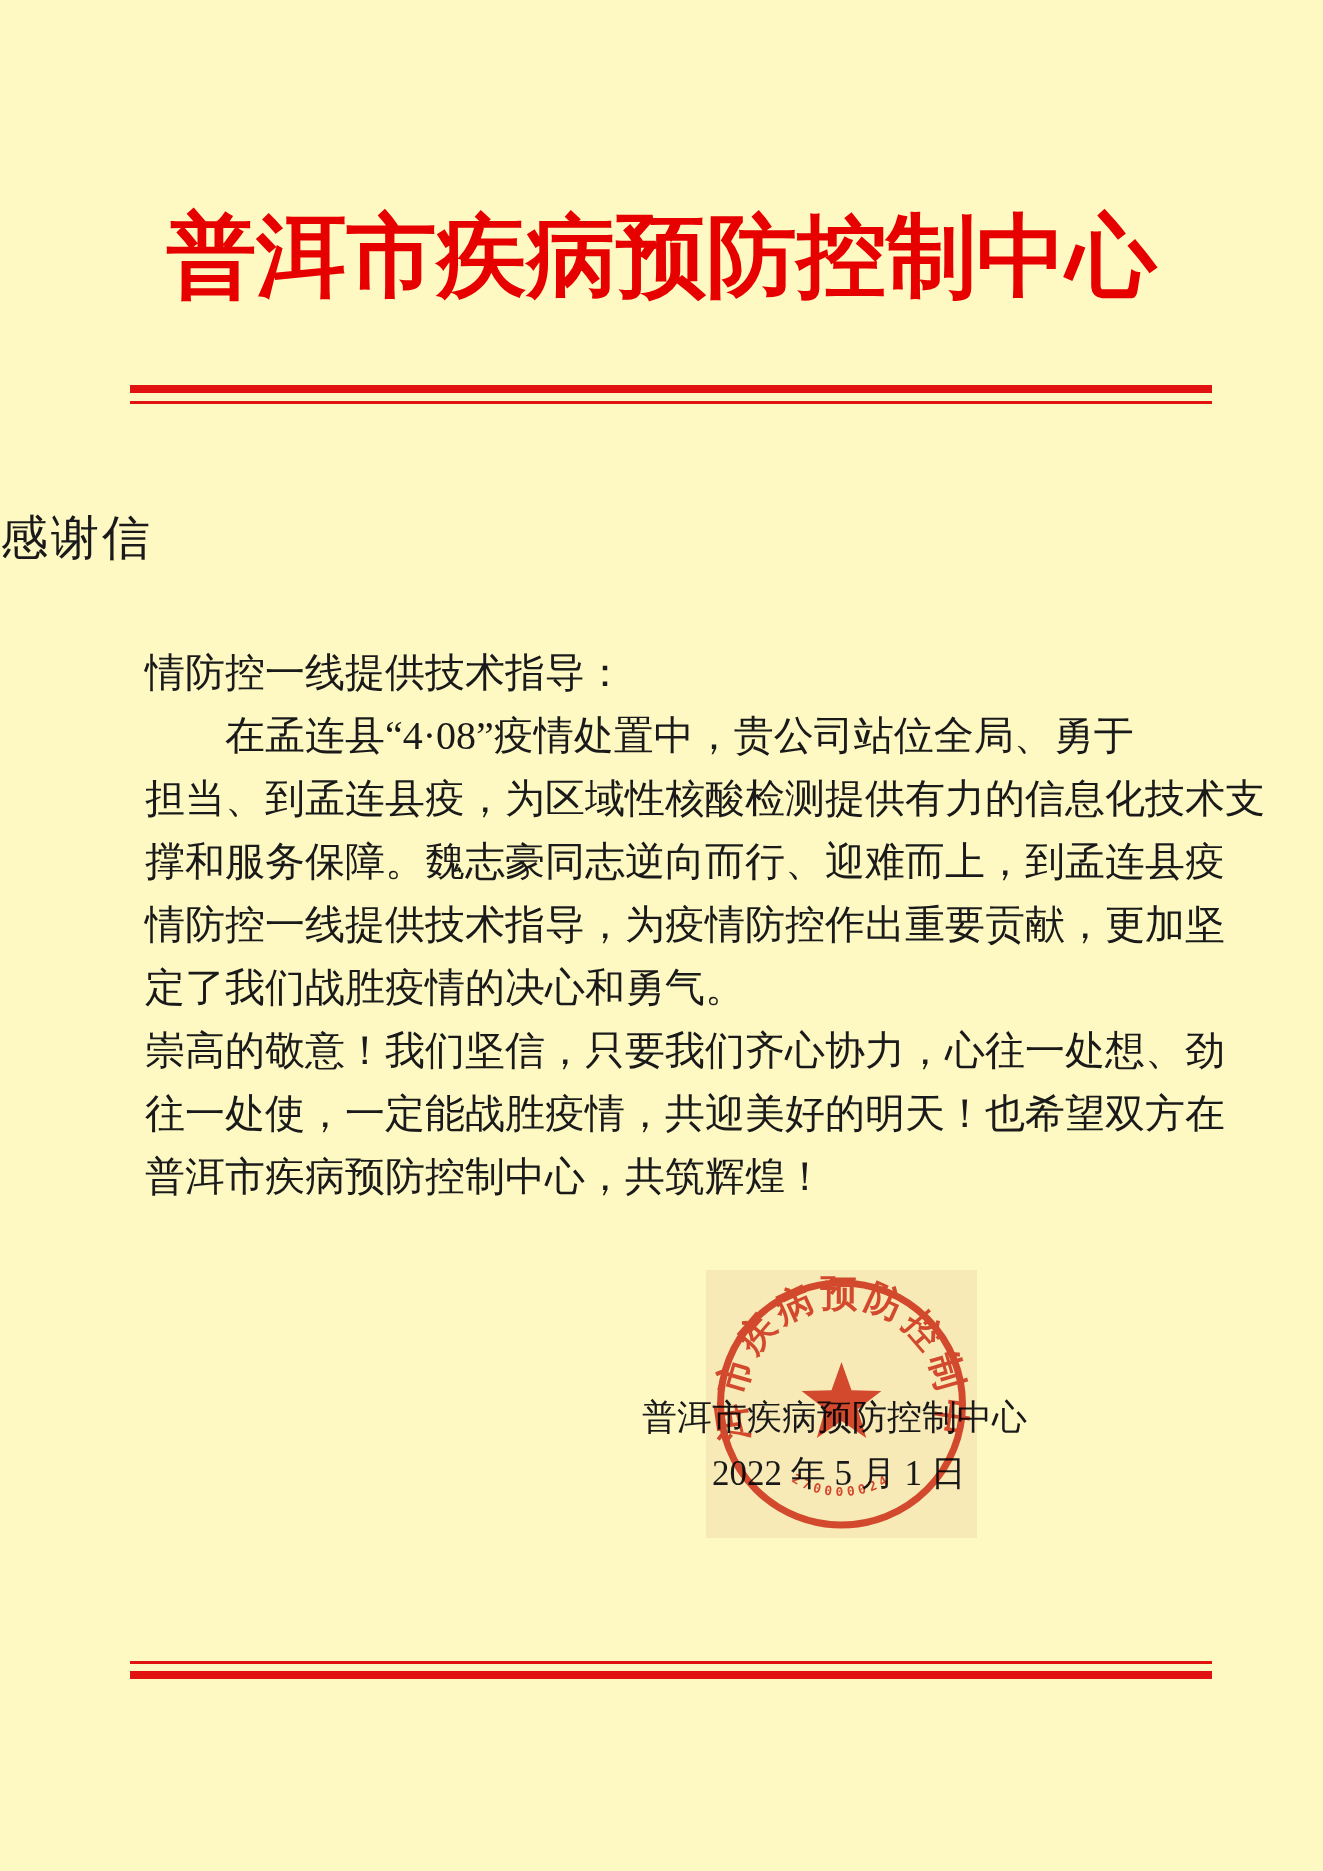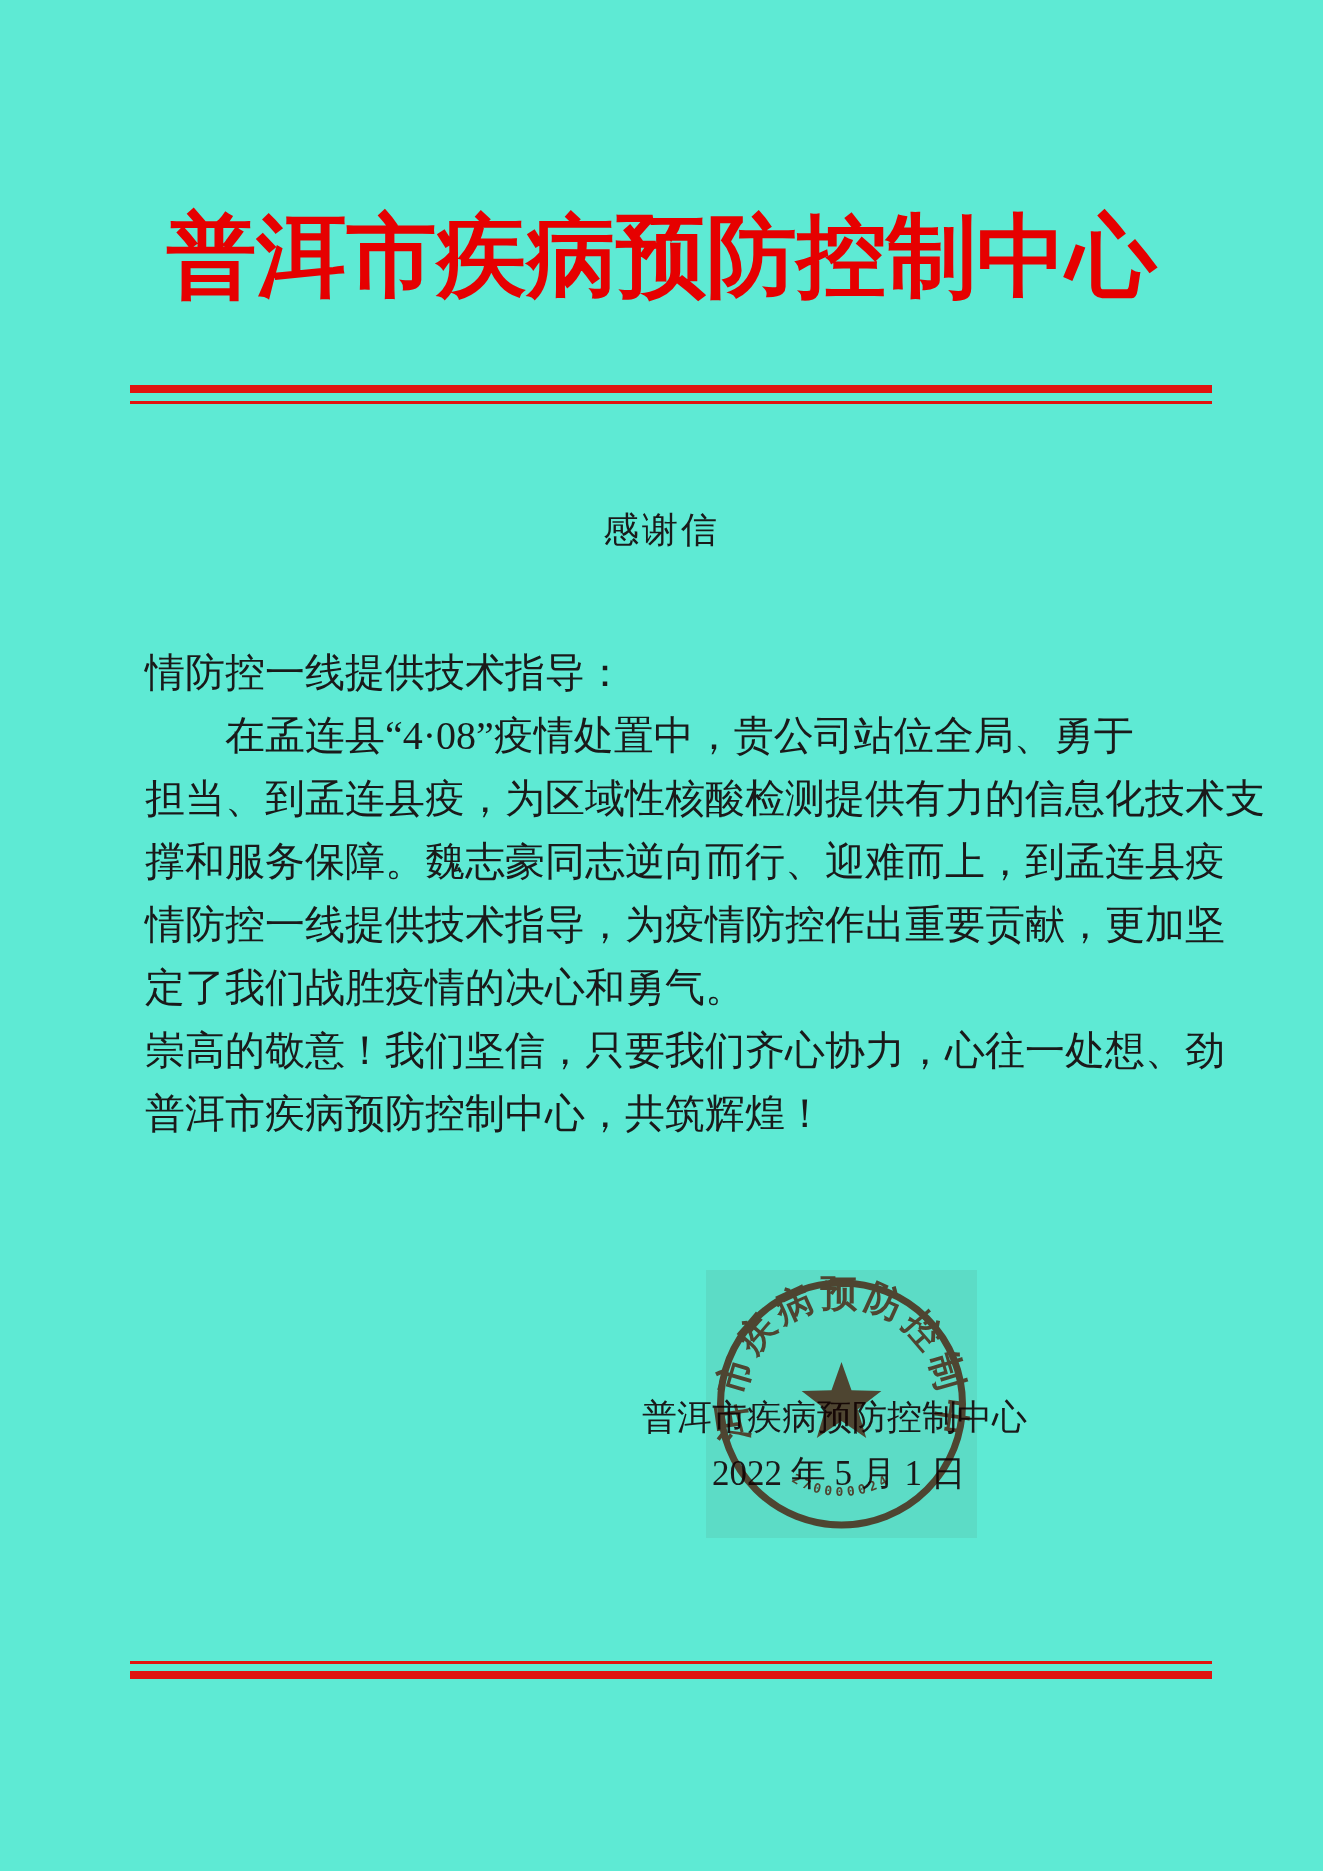--- a/index.html
+++ b/index.html
@@ -7,42 +7,42 @@
     --rule-red:#e01310;
     --seal-red:#cf3a28;
     --stamp-bg:#f8f0ee;
     --text-black:#1a1a1a;
   }
   html,body{margin:0;padding:0;background:#ffffff;}
   .page{
     position:relative;
     width:1323px;height:1871px;
     margin:0 auto;
-    background:#5eead4;
+    background:#fef9c3;
     font-family:"Liberation Serif","DejaVu Serif",serif;
     color:var(--text-black);
     overflow:hidden;
   }
   .letterhead{
     position:absolute;left:0;top:196px;width:100%;
     text-align:center;
     font-size:90px;font-weight:900;
     color:var(--header-red);
     letter-spacing:0px;
     white-space:nowrap;
   }
   .rule{position:absolute;left:130px;width:1082px;background:var(--rule-red);}
   .rule-top-thick{top:385px;height:8px;}
   .rule-top-thin{top:401px;height:3px;}
   .rule-bottom-thin{top:1661px;height:3px;}
   .rule-bottom-thick{top:1671px;height:8px;}
   .doc-title{
     position:absolute;left:0;top:506px;width:100%;
-    text-align:center;
-    font-size:36px;letter-spacing:3px;
+    text-align:left;
+    font-size:48px;letter-spacing:3px;
     color:var(--text-black);
   }
   .body-block{
     position:absolute;left:145px;top:641px;width:1040px;
     font-size:40px;line-height:63px;
     color:var(--text-black);
   }
   .body-block .line{white-space:nowrap;height:63px;}
   .signature{
     position:absolute;left:642px;top:1396px;
@@ -82,20 +82,21 @@
     <div class="line salutation">情防控一线提供技术指导：</div>
     <div>
         <div class="line">　　在孟连县“4·08”疫情处置中，贵公司站位全局、勇于</div>
         <div class="line">担当、到孟连县疫，为区域性核酸检测提供有力的信息化技术支</div>
         <div class="line">撑和服务保障。魏志豪同志逆向而行、迎难而上，到孟连县疫</div>
         <div class="line">情防控一线提供技术指导，为疫情防控作出重要贡献，更加坚</div>
         <div class="line">定了我们战胜疫情的决心和勇气。</div>
       </div>
     <div>
         <div class="line">崇高的敬意！我们坚信，只要我们齐心协力，心往一处想、劲</div>
+        <div class="line">往一处使，一定能战胜疫情，共迎美好的明天！也希望双方在</div>
         <div class="line">普洱市疾病预防控制中心，共筑辉煌！</div>
       </div>
   </div>
 
   <div class="signature">普洱市疾病预防控制中心</div>
 
   <div class="date">2022 年 5 月 1 日</div>
 
   <div class="stamp">
     <svg viewBox="0 0 271 268" xmlns="http://www.w3.org/2000/svg">

